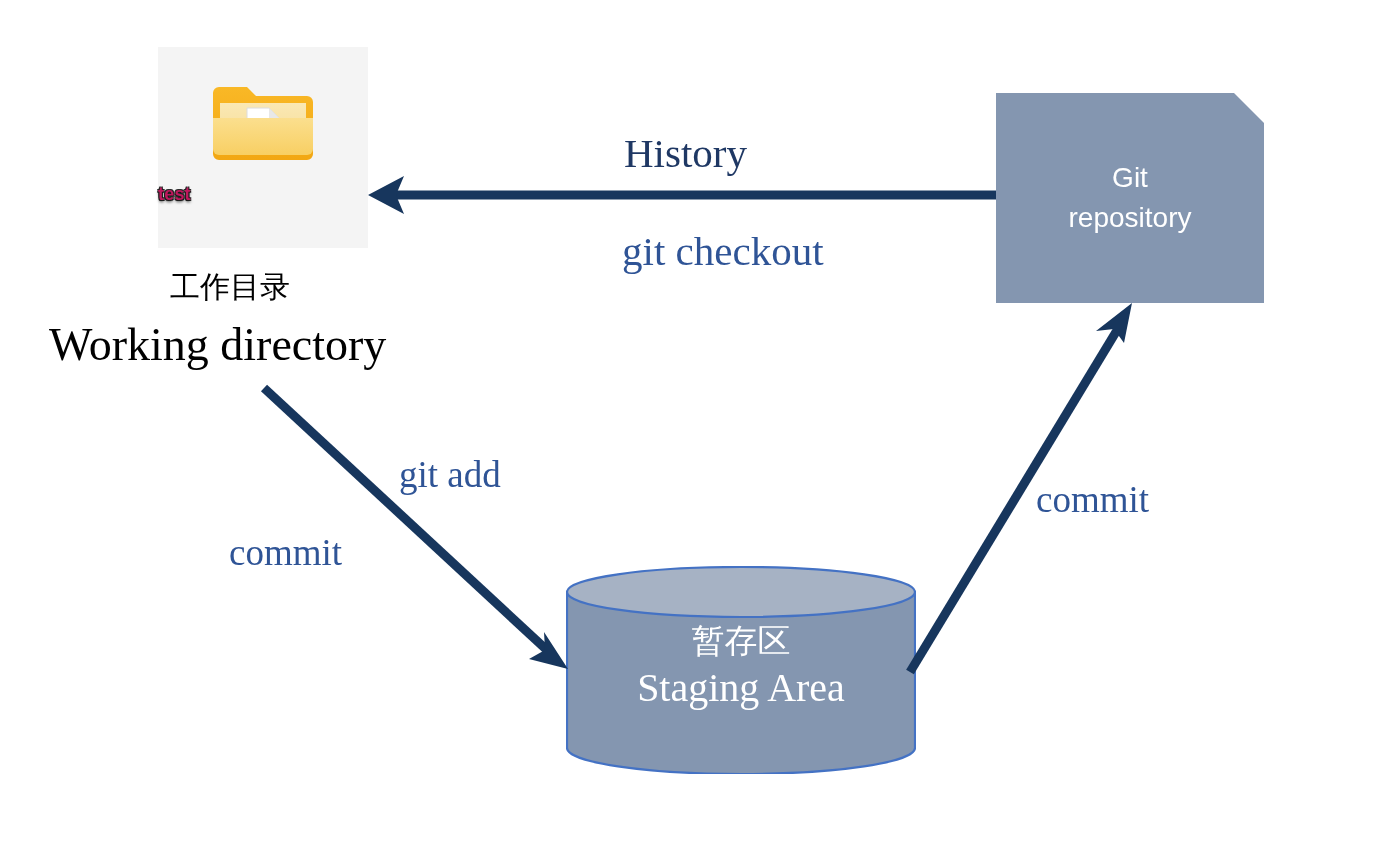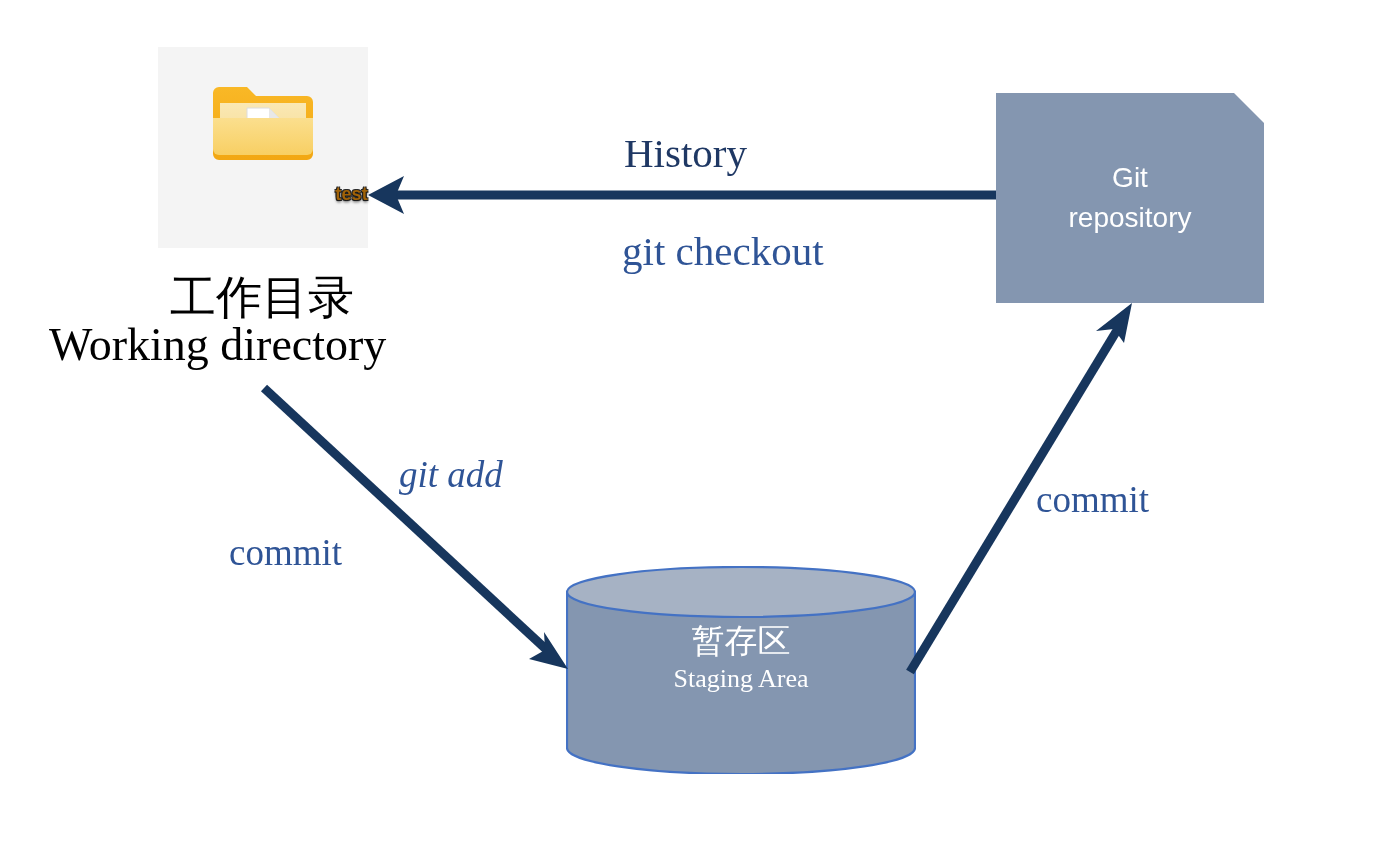--- a/index.html
+++ b/index.html
@@ -32,25 +32,25 @@
     top: 30px;
     transform: translateX(-50%);
     width: 108px;
     height: 96px;
   }
   #folder-label {
     position: absolute;
     left: 0;
     right: 0;
     top: 137px;
-    text-align: right;
+    text-align: left;
     font-family: "Liberation Sans", "DejaVu Sans", sans-serif;
     font-size: 18px;
     font-weight: bold;
-    color: #a16207;
+    color: #be185d;
     text-shadow:
        1px 1px 0 #1b1b1b, -1px 1px 0 #1b1b1b,
        1px -1px 0 #2a2a2a, -1px -1px 0 #2a2a2a,
        0 2px 3px rgba(0,0,0,0.75);
     letter-spacing: 0.2px;
   }
 
   
   #git-repo {
     position: absolute;
@@ -92,21 +92,21 @@
     pointer-events: none;
   }
   #staging-label .cn {
     display: block;
     font-size: 33px;
     line-height: 1.28;
     font-family: "DejaVu Sans", "Liberation Sans", sans-serif;
   }
   #staging-label .en {
     display: block;
-    font-size: 26px;
+    font-size: 40px;
     line-height: 1.3;
     font-family: "Liberation Serif", "DejaVu Serif", serif;
   }
 
   
   #arrows {
     position: absolute;
     left: 0;
     top: 0;
     width: 1380px;
@@ -127,35 +127,34 @@
     margin-top: 12px;
   }
   #label-git-checkout {
     left: 594px; top: 227px;
     font-size: 41px;
     color: #2f5496;
     margin-left: 28px;
   }
   #label-workdir-cn {
     left: 170px; top: 267px;
-    font-size: 46px;
+    font-size: 30px;
     color: #000000;
     font-family: "DejaVu Sans", "Liberation Sans", sans-serif;
   }
   #label-workdir-en {
     left: 27px; top: 318px;
     font-size: 46px;
     color: #000000;
     margin-left: 22px;
   }
   #label-git-add {
     left: 399px; top: 453px;
     font-size: 37px;
     color: #2f5496;
-    font-style: italic;
   }
   #label-commit-left {
     left: 229px; top: 531px;
     font-size: 37px;
     color: #2f5496;
   }
   #label-git-commit {
     left: 789px; top: 428px;
     font-size: 37px;
     color: #2f5496;

